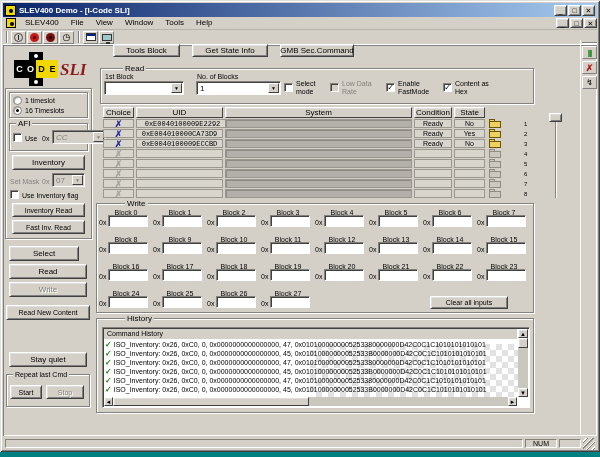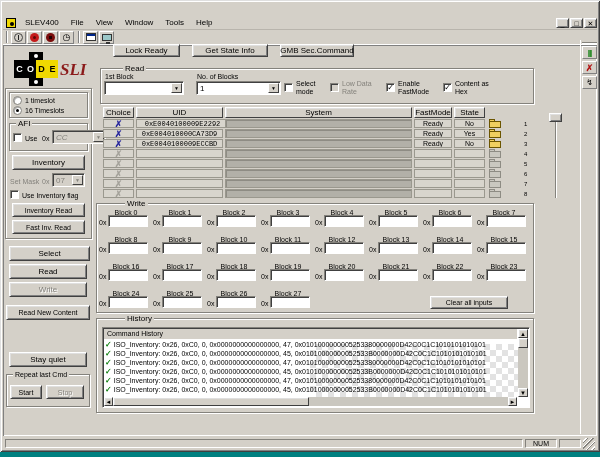--- a/index.html
+++ b/index.html
@@ -65,20 +65,27 @@
   .mini-logo{width:11px;height:11px;background:#f0d800;border:1px solid #000;position:relative;}
   .mini-logo::after{content:"";position:absolute;left:3px;top:3px;width:4px;height:4px;background:#000;border-radius:50%;}
   .circ{border-radius:50%;}
   .num-lbl{position:absolute;font-size:6px;line-height:8px;color:#000;}
 </style>
 </head>
 <body>
 
 <div id="window">
 
+  <div class="abs titlebar">
+    <div class="mini-logo"></div>
+    <div class="ttl">SLEV400 Demo - [I-Code SLI]</div>
+    <div class="wbtn">_</div>
+    <div class="wbtn">□</div>
+    <div class="wbtn">✕</div>
+  </div>
 
   <div class="abs menubar">
     <div class="mini-logo" style="width:10px;height:10px;margin:0 3px;"></div>
     <div class="mitem">SLEV400</div>
     <div class="mitem">File</div>
     <div class="mitem">View</div>
     <div class="mitem">Window</div>
     <div class="mitem">Tools</div>
     <div class="mitem">Help</div>
     <div style="flex:1"></div>
@@ -165,33 +172,33 @@
     <span>07</span>
     <span class="dd">▼</span>
   </div>
 
   <div class="cb" style="left:10px;top:190px;"></div>
   <div class="lbl" style="left:22px;top:191px;font-size:7px;">Use Inventory flag</div>
 
   <div class="btn" style="left:12px;top:203px;width:73px;height:14px;font-size:7px;">Inventory Read</div>
   <div class="btn" style="left:12px;top:220px;width:73px;height:14px;font-size:7px;">Fast Inv. Read</div>
 
-  <div class="btn" style="left:9px;top:246px;width:81px;height:15px;">Select</div>
+  <div class="btn" style="left:9px;top:246px;width:70px;height:15px;">Select</div>
   <div class="btn" style="left:9px;top:264px;width:78px;height:15px;">Read</div>
   <div class="btn dis" style="left:9px;top:282px;width:78px;height:15px;">Write</div>
   <div class="btn" style="left:6px;top:305px;width:84px;height:15px;font-size:7px;">Read New Content</div>
   <div class="btn" style="left:9px;top:352px;width:78px;height:15px;">Stay quiet</div>
 
   <div class="grp" style="left:6px;top:374px;width:84px;height:33px;">
     <div class="cap" style="font-size:7px;">Repeat last Cmd</div>
   </div>
   <div class="btn" style="left:10px;top:385px;width:32px;height:14px;font-size:7px;">Start</div>
   <div class="btn dis" style="left:46px;top:385px;width:38px;height:14px;font-size:7px;">Stop</div>
 
-  <div class="btn" style="left:113px;top:44px;width:67px;height:13px;">Lock Ready</div>
+  <div class="btn" style="left:113px;top:44px;width:67px;height:13px;">Tools Block</div>
   <div class="btn" style="left:192px;top:44px;width:76px;height:13px;">Get State Info</div>
   <div class="btn" style="left:280px;top:44px;width:74px;height:13px;">GMB Sec.Command</div>
 
   <div class="grp" style="left:100px;top:68px;width:434px;height:36px;">
     <div class="cap" style="left:22px;">Read</div>
   </div>
   <div class="lbl" style="left:105px;top:72px;font-size:7px;">1st Block</div>
   <div class="fld" style="left:104px;top:81px;width:80px;height:14px;">
     <span></span>
     <span class="dd">▼</span>
@@ -206,21 +213,21 @@
   <div class="cb dis" style="left:330px;top:83px;"></div>
   <div class="cb2lbl dis" style="left:342px;top:80px;width:30px;">Low Data Rate</div>
   <div class="cb" style="left:386px;top:83px;"><span>✓</span></div>
   <div class="cb2lbl" style="left:398px;top:80px;width:40px;">Enable FastMode</div>
   <div class="cb" style="left:443px;top:83px;"><span>✓</span></div>
   <div class="cb2lbl" style="left:455px;top:80px;width:36px;">Content as Hex</div>
 
   <div class="thead" style="left:103px;top:107px;width:31px;">Choice</div>
   <div class="thead" style="left:136px;top:107px;width:87px;">UID</div>
   <div class="thead" style="left:225px;top:107px;width:187px;">System</div>
-  <div class="thead" style="left:414px;top:107px;width:38px;">FastMode</div>
+  <div class="thead" style="left:414px;top:107px;width:38px;">Condition</div>
   <div class="thead" style="left:454px;top:107px;width:31px;">State</div>
 
   <div class="tcell" style="left:103px;top:119px;width:31px;">
       <span class="cross">✗</span>
     </div>
   <div class="tcell mono" style="left:136px;top:119px;width:93px;">0xE0040100009E2292</div>
   <div class="tcell content" style="left:225px;top:119px;width:187px;"></div>
   <div class="tcell" style="left:414px;top:119px;width:38px;">Ready</div>
   <div class="tcell" style="left:454px;top:119px;width:31px;">No</div>
   <div class="folder" style="left:489px;top:119px;">

